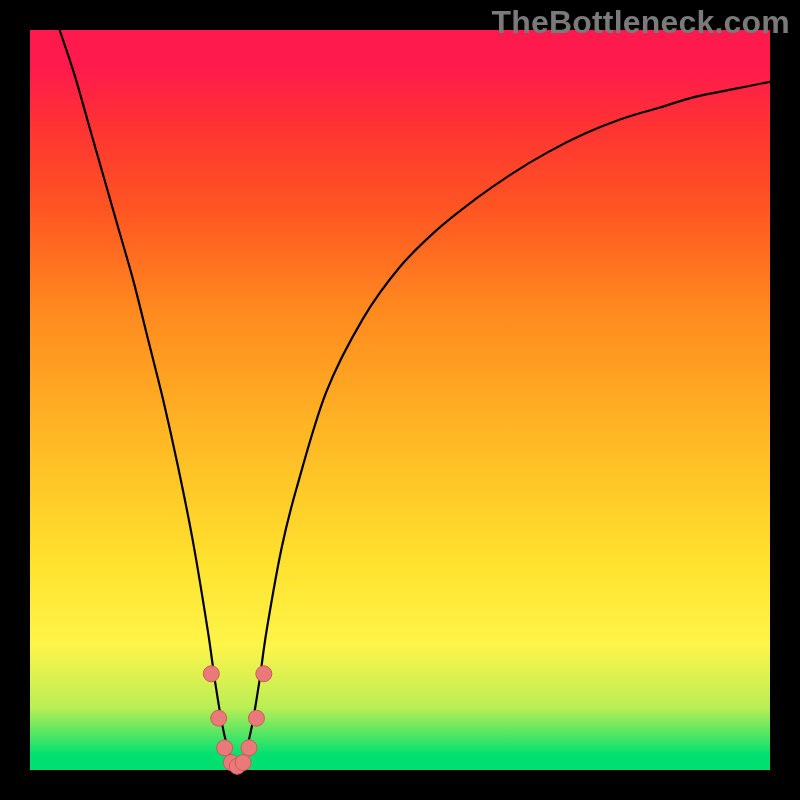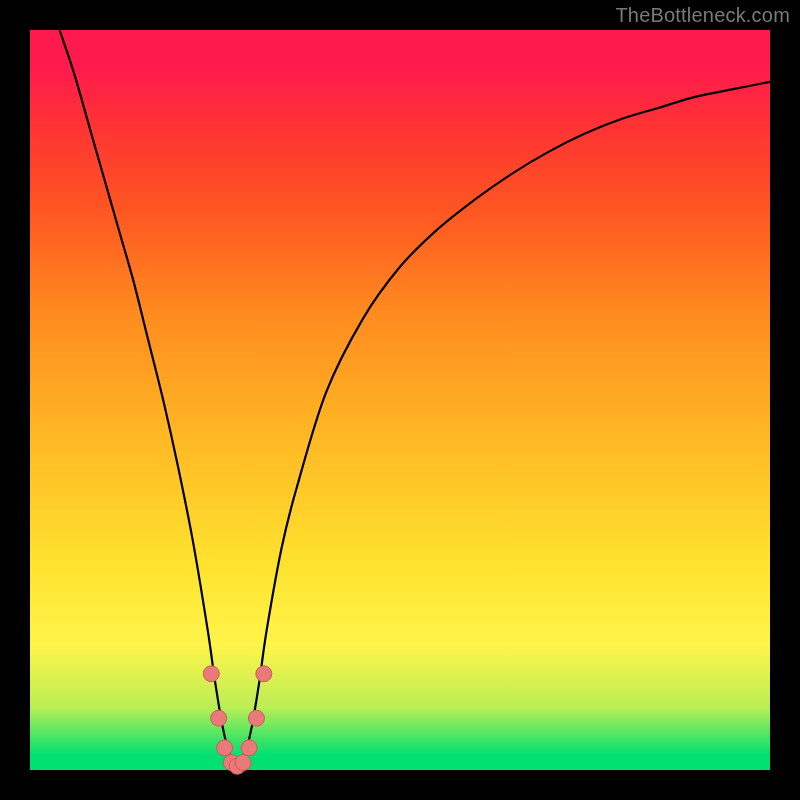--- a/index.html
+++ b/index.html
@@ -38,22 +38,22 @@
       #bbee55 91.5%,
       #00e070 98%,
       #00e070 100%
     );
   }
   .watermark {
     position: absolute;
     top: 4px;
     right: 10px;
     color: #7a7a7a;
-    font-size: 20px;
-    font-weight: 400;
+    font-size: 32px;
+    font-weight: 700;
     letter-spacing: 0.2px;
     user-select: none;
   }
   svg.curve {
     position: absolute;
     left: 0;
     top: 0;
     width: 740px;
     height: 740px;
     overflow: visible;

